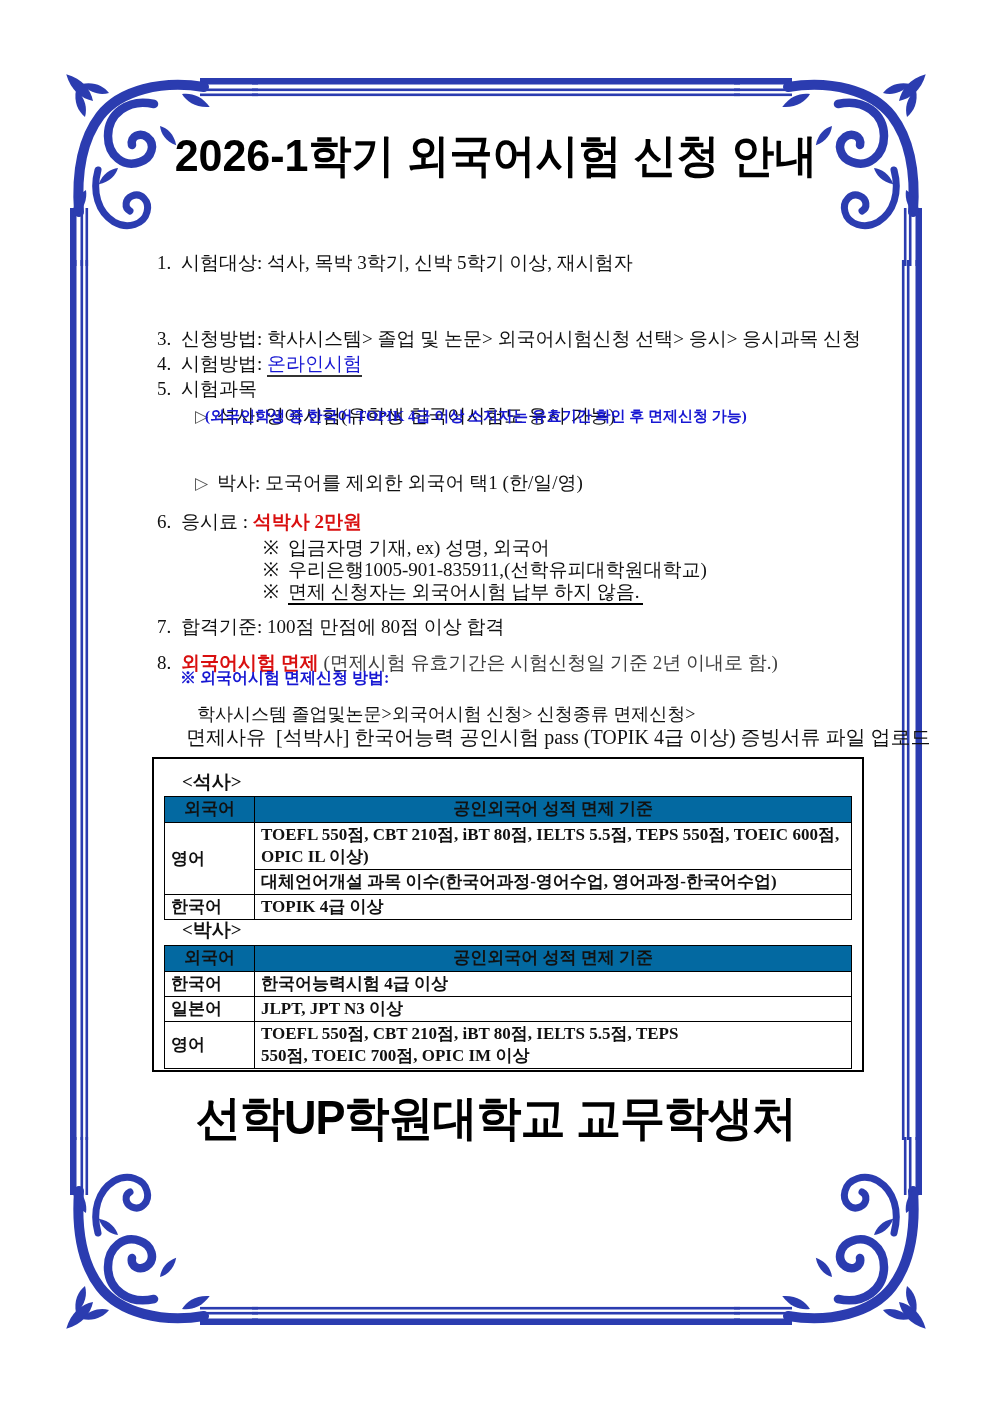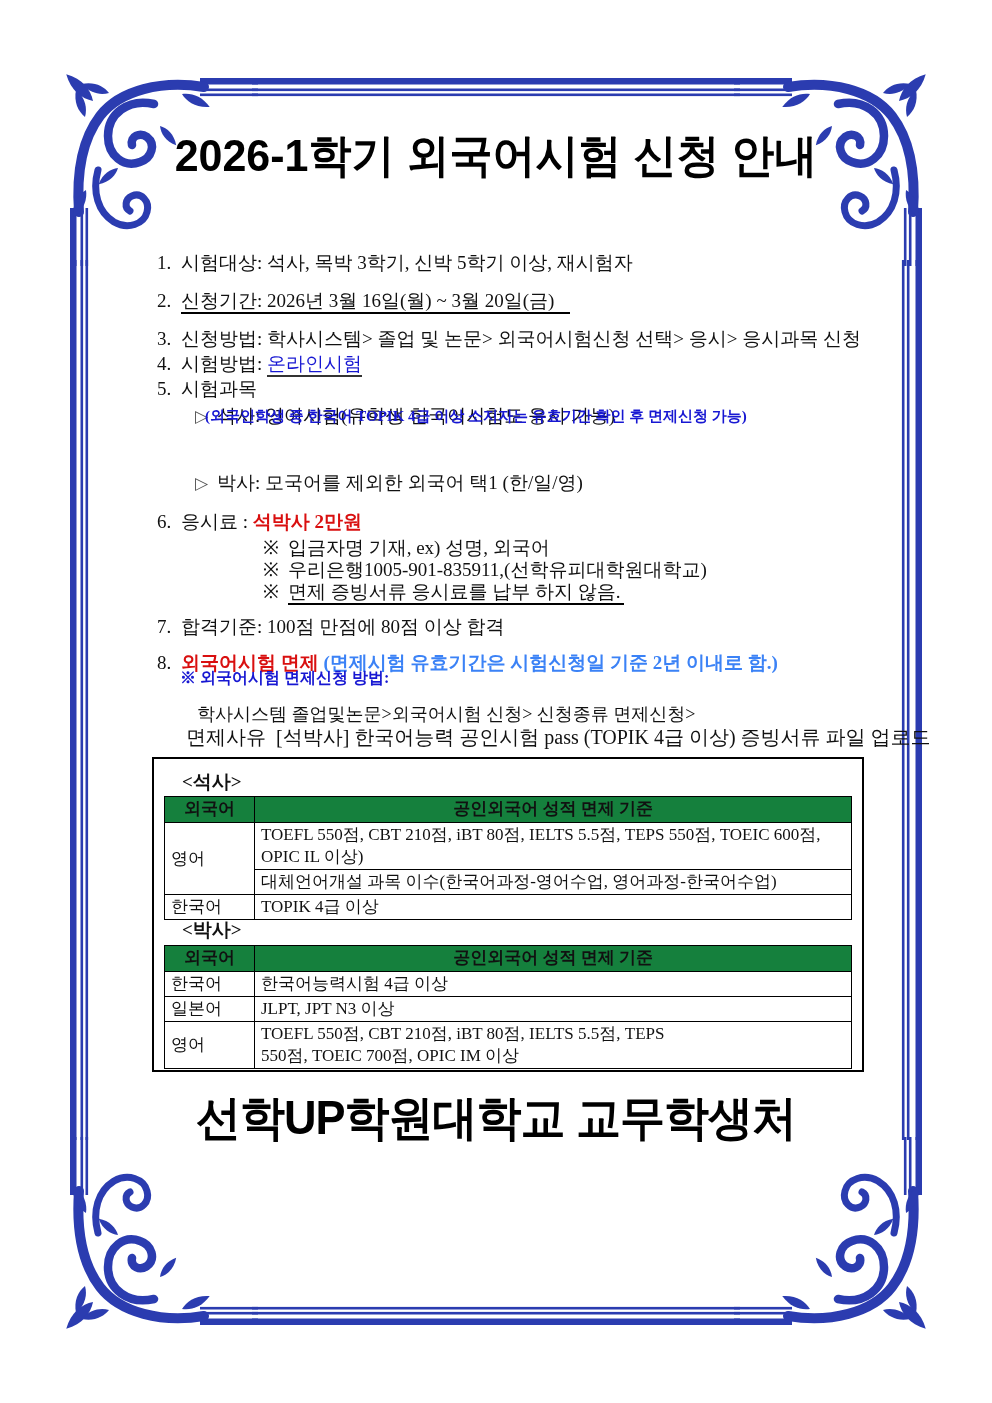--- a/index.html
+++ b/index.html
@@ -18,41 +18,41 @@
     transform:scaleY(1.05);
   }
   .line{position:absolute;white-space:pre;font-size:19px;color:#111;}
   .num{display:inline-block;min-width:24px;}
   .u-black{border-bottom:2px solid #000;padding-bottom:1px;padding-right:16px;}
   .link{color:#1717d2;border-bottom:2px solid #333;padding-bottom:1px;}
   .tri{color:#555;font-size:17px;margin-right:9px;}
   .blue-note{color:#1717d2;font-size:15px;font-weight:600;}
   .blue-head{color:#1717d2;font-size:16px;font-weight:700;}
   .red-bold{color:#d90f0f;font-weight:700;text-align:center;}
-  .red-normal{color:#3b82f6;font-weight:700;}
+  .red-normal{color:#404040;font-weight:400;}
   .mark{margin-right:9px;}
   .u-note{border-bottom:2px solid #000;padding-bottom:1px;padding-right:4px;}
 
   .tables-box{
     position:absolute;left:152px;top:757px;width:708px;height:311px;
     border:2px solid #000;background:#fff;
   }
   .tbl-caption{position:absolute;left:28px;font-size:19px;font-weight:700;color:#111;white-space:pre;}
   .cap-master{top:10px;}
   .cap-doctor{top:158px;}
   table.criteria{
     position:absolute;left:10px;width:688px;border-collapse:collapse;table-layout:fixed;
     font-size:17px;color:#111;
   }
   .tbl-master{top:37px;}
   .tbl-doctor{top:186px;}
   table.criteria th,table.criteria td{
-    border:1.6px solid #000;padding:1px 6px;vertical-align:middle;line-height:1.3;
-  }
-  table.criteria th{background:#15803d;font-weight:600;text-align:center;height:23px;}
+    border:1.6px solid #000;padding:1px 6px;vertical-align:middle;line-height:1.3;font-weight:bold;
+  }
+  table.criteria th{background:#0369a1;font-weight:600;text-align:center;height:23px;}
   table.criteria col.c-lang{width:90px;}
   td.lang{margin-top:34px;}
   td.crit{text-align:left;padding-left:9px;}
   tr.h-single td{height:22px;}
   tr.h-double td{height:44px;}
   .narrow{display:inline-block;max-width:420px;}
 
   .doc-footer{
     position:absolute;top:1088px;left:0;width:100%;text-align:center;
     font-family:"Liberation Sans","DejaVu Sans",sans-serif;
@@ -119,23 +119,20 @@
 </svg>
 
 <div class="content">
 
   <div class="doc-title">2026-1학기 외국어시험 신청 안내</div>
 
   <div class="line" style="left:138px;top:228px;">
     <span class="num">1.</span><span>시험대상: 석사, 목박 3학기, 신박 5학기 이상, 재시험자</span>
   </div>
 
-  <div class="line" style="left:138px;top:266px;">
-    <span class="num">2.</span><span class="u-black">신청기간: 2026년 3월 16일(월) ~ 3월 20일(금)</span>
-  </div>
 
   <div class="line" style="left:138px;top:304px;">
     <span class="num">3.</span><span>신청방법: 학사시스템&gt; 졸업 및 논문&gt; 외국어시험신청 선택&gt; 응시&gt; 응시과목 신청</span>
   </div>
 
   <div class="line" style="left:138px;top:329px;">
     <span class="num">4.</span><span>시험방법: </span><span class="link">온라인시험</span>
   </div>
 
   <div class="line" style="left:138px;top:354px;">
@@ -152,21 +149,21 @@
   <div class="line" style="left:138px;top:487px;">
     <span class="num">6.</span><span>응시료 : </span><span class="red-bold">석박사 2만원</span>
   </div>
   <div class="line" style="left:244px;top:512px;">
     <span class="mark">※</span><span>입금자명 기재, ex) 성명, 외국어</span>
   </div>
   <div class="line" style="left:244px;top:534px;">
     <span class="mark">※</span><span>우리은행1005-901-835911,(선학유피대학원대학교)</span>
   </div>
   <div class="line" style="left:244px;top:556px;">
-    <span class="mark">※</span><span class="u-note">면제 증빙서류 응시료를 납부 하지 않음.</span>
+    <span class="mark">※</span><span class="u-note">면제 신청자는 외국어시험 납부 하지 않음.</span>
   </div>
 
   <div class="line" style="left:138px;top:592px;">
     <span class="num">7.</span><span>합격기준: 100점 만점에 80점 이상 합격</span>
   </div>
 
   <div class="line" style="left:138px;top:628px;">
     <span class="num">8.</span><span class="red-bold">외국어시험 면제 </span><span class="red-normal">(면제시험 유효기간은 시험신청일 기준 2년 이내로 함.)</span>
   </div>
 

